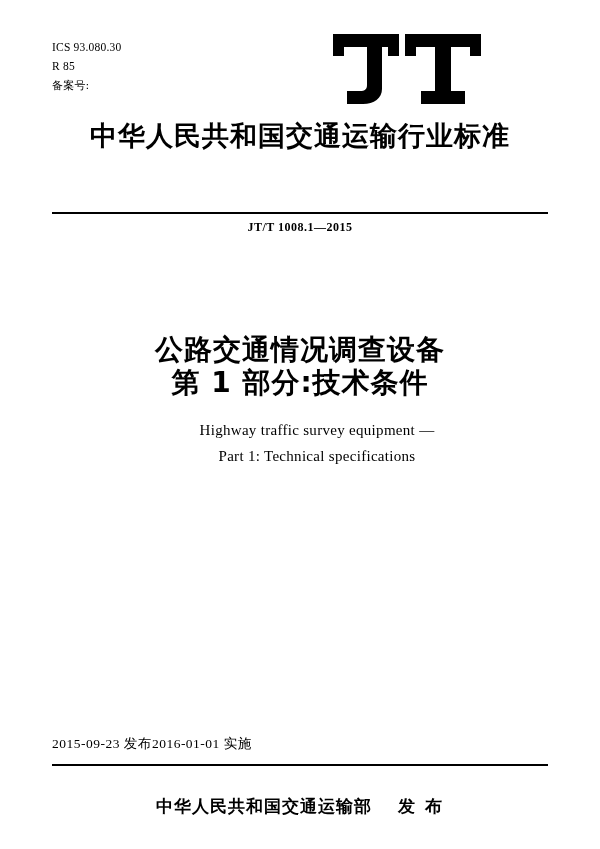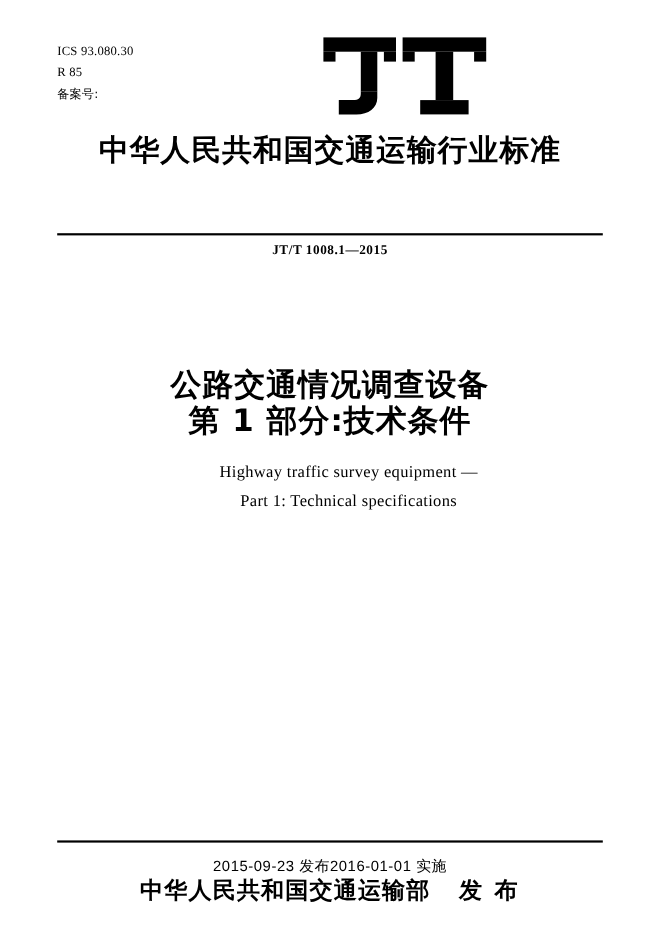--- a/index.html
+++ b/index.html
@@ -24,20 +24,21 @@
     background: #fff;
   }
 
   
   .header-zone {
     position: absolute;
     left: 0;
     top: 30px;
     width: 496px;
     height: 80px;
+    padding-left: 39px;
   }
   .ics-block {
     position: absolute;
     left: 52px;
     top: 8px;
     font-family: "Liberation Serif", serif;
     font-size: 11.5px;
     line-height: 19px;
     letter-spacing: 0.2px;
   }
@@ -119,43 +120,42 @@
     padding-left: 34px;
   }
 
   
   .dates {
     position: absolute;
     left: 52px;
     top: 735px;
     width: 496px;
     display: flex;
-    justify-content: center;
-    font-family: Liberation Sans, sans-serif;
+    justify-content: flex-start;
+    font-family: Liberation Serif, serif;
     font-size: 13.5px;
     letter-spacing: 0.5px;
-    margin-top: 44px;
   }
   .rule-bottom {
     position: absolute;
     left: 52px;
     top: 764px;
     width: 496px;
     height: 2px;
     background: #000;
   }
   .publisher {
     position: absolute;
     left: 0;
     top: 795px;
     width: 600px;
     text-align: center;
     font-family: "DejaVu Sans", sans-serif;
     font-weight: bold;
-    font-size: 21px;
+    font-size: 17px;
     letter-spacing: 1px;
     white-space: nowrap;
   }
   .publisher .issue {
     margin-left: 26px;
     letter-spacing: 2px;
   }
 </style>
 </head>
 <body>

